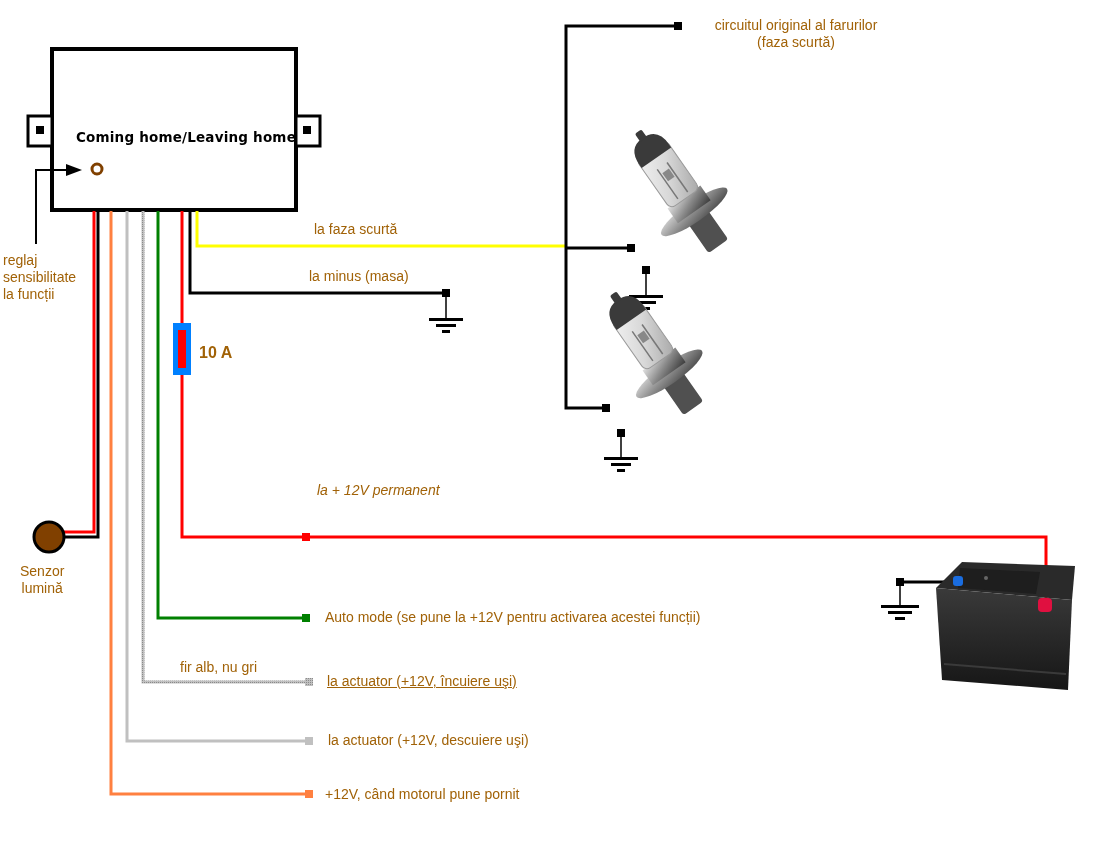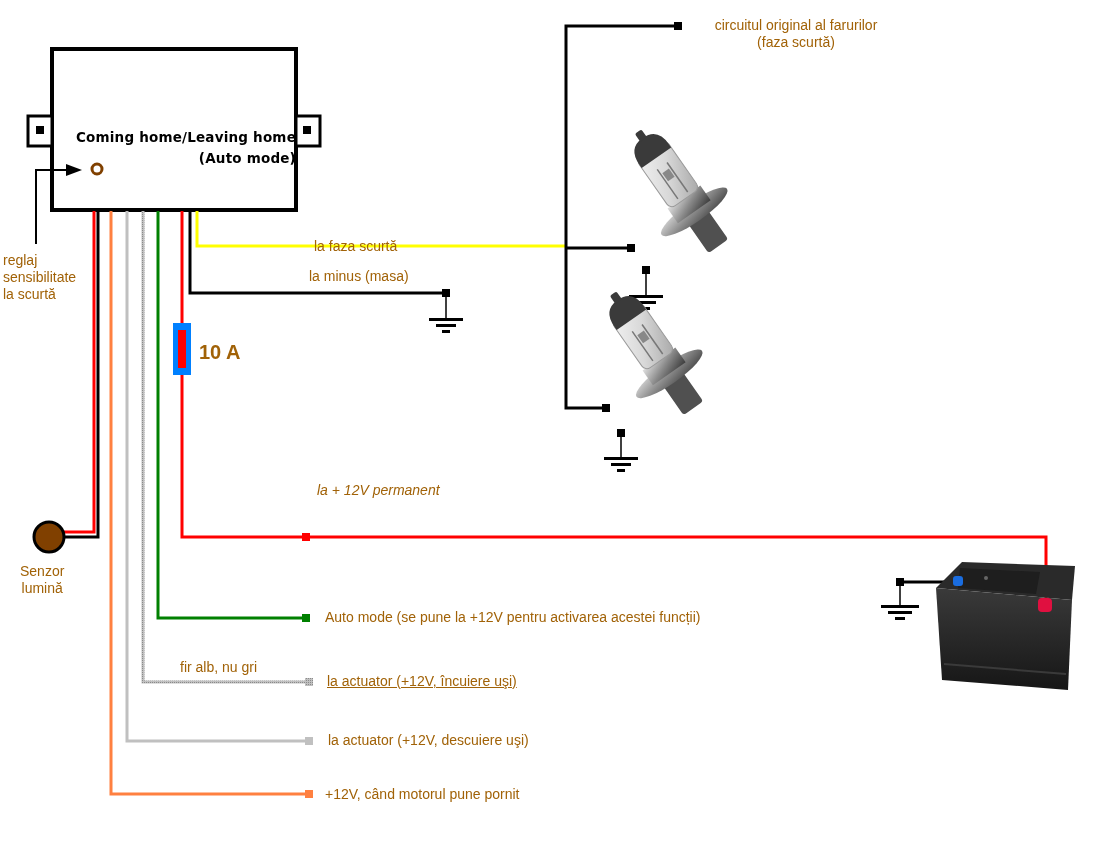--- a/index.html
+++ b/index.html
@@ -4,21 +4,21 @@
 <style>
   html, body { margin: 0; padding: 0; background: #ffffff; }
   body { width: 1100px; height: 843px; position: relative; overflow: hidden;
          font-family: "Liberation Sans", sans-serif; }
   #diagram { position: absolute; left: 0; top: 0; }
   .lbl { position: absolute; font-family: "Liberation Sans", sans-serif; font-size: 14px; color: #a16207; white-space: nowrap; line-height: 17px; }
   .bold { font-weight: bold; }
   .center { text-align: center; }
   .box-title { position: absolute; left: 52px; top: 81px; width: 244px; text-align: right;
                font-family: "DejaVu Sans", sans-serif; font-weight: bold; font-size: 13.5px; line-height: 21px; letter-spacing: 0.2px; margin-top: 46px; }
-  .fuse-label { font-weight: bold; font-size: 20px; }
+  .fuse-label { font-weight: bold; font-size: 16px; }
 </style>
 </head>
 <body>
 
 <svg id="diagram" width="1100" height="843" viewBox="0 0 1100 843">
   <defs>
     <pattern id="dotgray" width="2" height="2" patternUnits="userSpaceOnUse">
       <rect width="2" height="2" fill="#c0c0c0"></rect>
       <rect width="1" height="1" fill="#8a8a8a"></rect>
     </pattern>
@@ -150,37 +150,36 @@
     <polygon points="960,568 1040,572 1036,594 958,588" fill="#1e1e1e"></polygon>
     <circle cx="986" cy="578" r="2" fill="#666"></circle>
     <rect x="953" y="576" width="10" height="10" rx="3" fill="#1a6de0"></rect>
     <rect x="1038" y="598" width="14" height="14" rx="4" fill="#e01040"></rect>
     <line x1="944" y1="664" x2="1066" y2="674" stroke="#3a3a3a" stroke-width="2"></line>
   </g>
 </svg>
 
 <div class="box-title">
   <div>Coming home/Leaving home</div>
-  <div>(Auto mode)</div>
 </div>
 
 <div class="lbl" style="left:3px; top:252px;">
   <div>reglaj</div>
   <div>sensibilitate</div>
-  <div>la scurtă</div>
+  <div>la funcții</div>
 </div>
 
 <div class="lbl" style="left:20px; top:563px;text-align:center;">
   <div>Senzor</div>
   <div>lumină</div>
 </div>
 
 <div class="lbl bold fuse-label" style="left:199px; top:344px;">10 A</div>
 
-<div class="lbl" style="left:314px; top:221px;margin-top:17px;">la faza scurtă</div>
+<div class="lbl" style="left:314px; top:221px;">la faza scurtă</div>
 <div class="lbl" style="left:309px; top:268px;">la minus (masa)</div>
 
 <div class="lbl center" style="left:693px; top:17px; width:206px;">
   <div>circuitul original al farurilor</div>
   <div>(faza scurtă)</div>
 </div>
 
 <div class="lbl" style="left:317px; top:482px;font-style:italic;">la + 12V permanent</div>
 <div class="lbl" style="left:325px; top:609px;">Auto mode (se pune la +12V pentru activarea acestei funcții)</div>
 <div class="lbl" style="left:180px; top:659px;text-align:right;">fir alb, nu gri</div>

